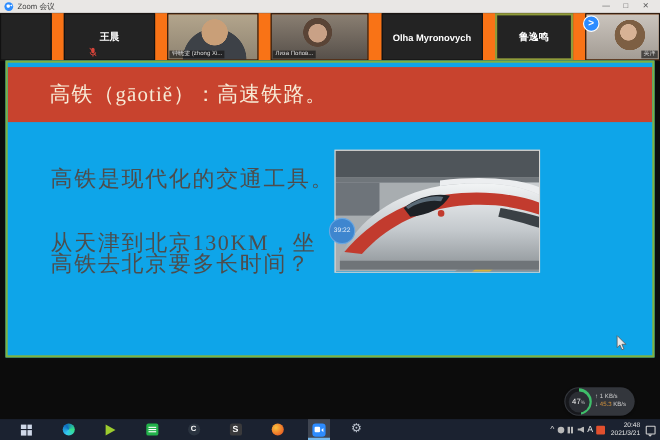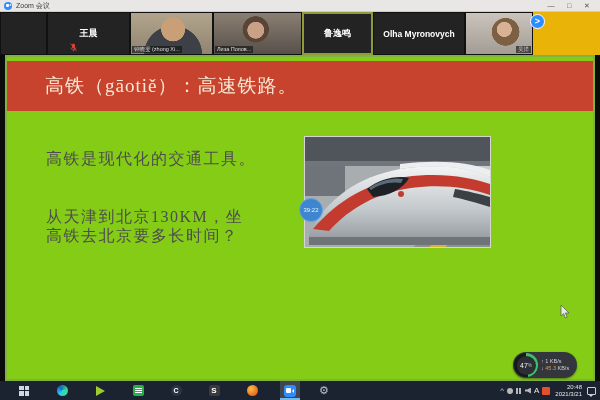--- a/index.html
+++ b/index.html
@@ -18,21 +18,21 @@
   .zoom-app-icon::after { content:""; position:absolute; left:5px; top:2.5px;
                    width:0; height:0; border-top:1.5px solid transparent;
                    border-bottom:1.5px solid transparent; border-right:2px solid #fff; }
   .titlebar .title { font-size:7px; color:#3a3a3a; flex:1 1 auto; }
   .win-controls { display:flex; gap:0; }
   .win-btn { width:18px; height:11px; font-size:7px; color:#555; text-align:center;
              line-height:11px; cursor:default; }
 
   
   .filmstrip { position:absolute; top:12px; left:0; width:600px; height:43px;
-               background:#eab308; display:flex; }
+               background:#f97316; display:flex;justify-content:space-between; }
   .tile { position:relative; height:43px; background:#232323; border:1px solid #111;
           overflow:hidden; flex:0 0 auto; }
   .tile.active { border:2px solid #8f9b3a; }
   .center-name { position:absolute; inset:0; display:flex; align-items:center;
                  justify-content:center; color:#fff; font-size:9px; font-weight:bold; }
   .name-label { position:absolute; bottom:1px; left:1px; max-width:95%;
                 background:rgba(20,20,20,.65); color:#ddd; font-size:5.5px;
                 padding:0 2px; line-height:7px; white-space:nowrap; overflow:hidden; }
   .name-label.right { left:auto; right:1px; }
   .vid-man { background:
@@ -49,27 +49,27 @@
       linear-gradient(#cac4bd, #a39c94); }
   .mic-muted { position:absolute; left:22px; bottom:2px; width:7px; height:9px; }
   .next-btn { position:absolute; left:530px; top:14px; width:15px; height:15px;
               border-radius:50%; background:#2d8cff; border:1px solid #fff;
               color:#fff; font-size:9px; font-weight:bold; text-align:center;
               line-height:13px; cursor:pointer; }
 
   
   .share-area { position:absolute; top:55px; left:0; width:600px; height:326px;
                 background:#0c0c0c; padding:0 5px; }
-  .share-frame { width:590px; height:326px; border:2px solid #7fb23f;
-                 background:#84cc16; position:relative; overflow:hidden; }
+  .share-frame { width:590px; height:270px; border:2px solid #7fb23f;
+                 background:#0ea5e9; position:relative; overflow:hidden; }
   .banner { position:absolute; top:4px; left:0; width:100%; height:50px;
             background:#c8432e; display:flex; align-items:center; }
   .banner-title { color:#f7ead6; font-size:19px; letter-spacing:1px;
                   padding-left:38px; font-family:"Liberation Serif", serif; }
-  .slide-line { position:absolute; left:39px; color:#4d4d4d; font-size:16px;
+  .slide-line { position:absolute; left:39px; color:#4d4d4d; font-size:20px;
                 letter-spacing:1.5px; font-family:"Liberation Serif", serif; }
   .slide-line.l1 { top:92px; }
   .slide-line.l2 { top:150px; }
   .slide-line.l3 { top:169px; }
 
   .train-pic { position:absolute; left:298px; top:80px; width:185px; height:110px;
                box-shadow:0 0 0 1px #d6d5d2; }
   .timer-badge { position:absolute; left:292px; top:141px; width:24px; height:24px;
                  border-radius:50%; background:#3e86cf; border:1px solid #6aa6e0;
                  color:#e8f1fb; font-size:6px; display:flex; align-items:center;
@@ -173,26 +173,26 @@
     </div>
 
     <div class="tile vid-man" style="width:83px">
       <span class="name-label">钟晓雯 (zhong Xi...</span>
     </div>
 
     <div class="tile vid-woman1" style="width:89px">
       <span class="name-label">Лиза Попов...</span>
     </div>
 
+    <div class="tile" style="width:92px">
+      <span class="center-name" style="font-size:8.5px">Olha Myronovych</span>
+    </div>
+
     <div class="tile active" style="width:71px">
       <span class="center-name">鲁逸鸣</span>
-    </div>
-
-    <div class="tile" style="width:92px">
-      <span class="center-name" style="font-size:8.5px">Olha Myronovych</span>
     </div>
 
     <div class="tile vid-woman2" style="width:68px">
       <span class="name-label right">吴洋</span>
     </div>
   </div>
   <div class="next-btn">&gt;</div>
 
   <div class="share-area">
     <div class="share-frame">

